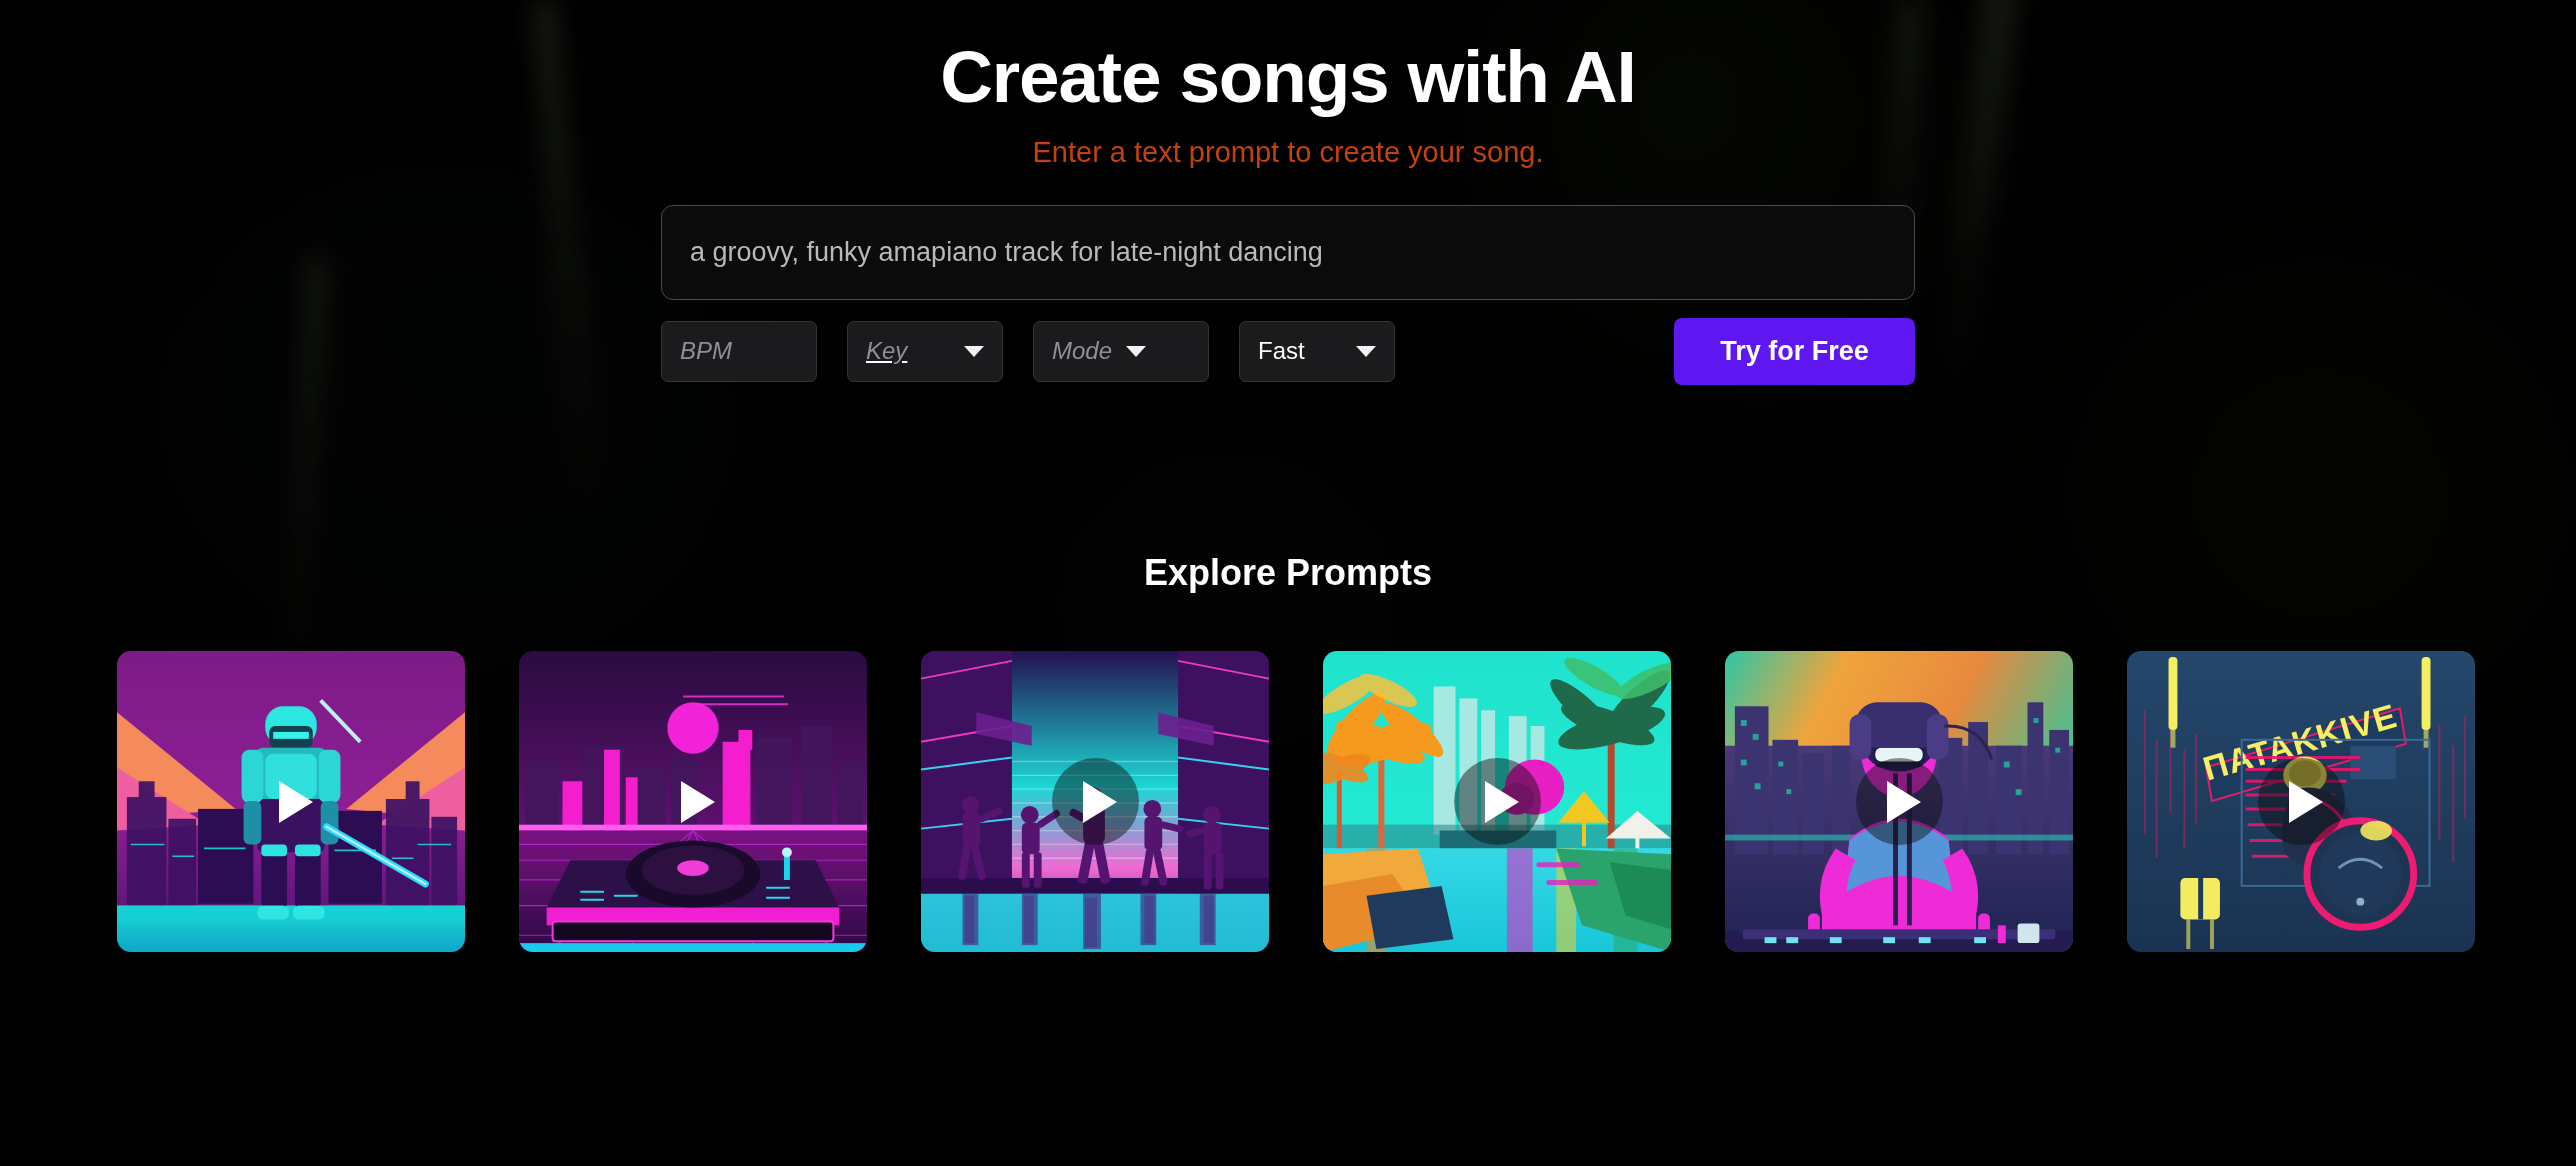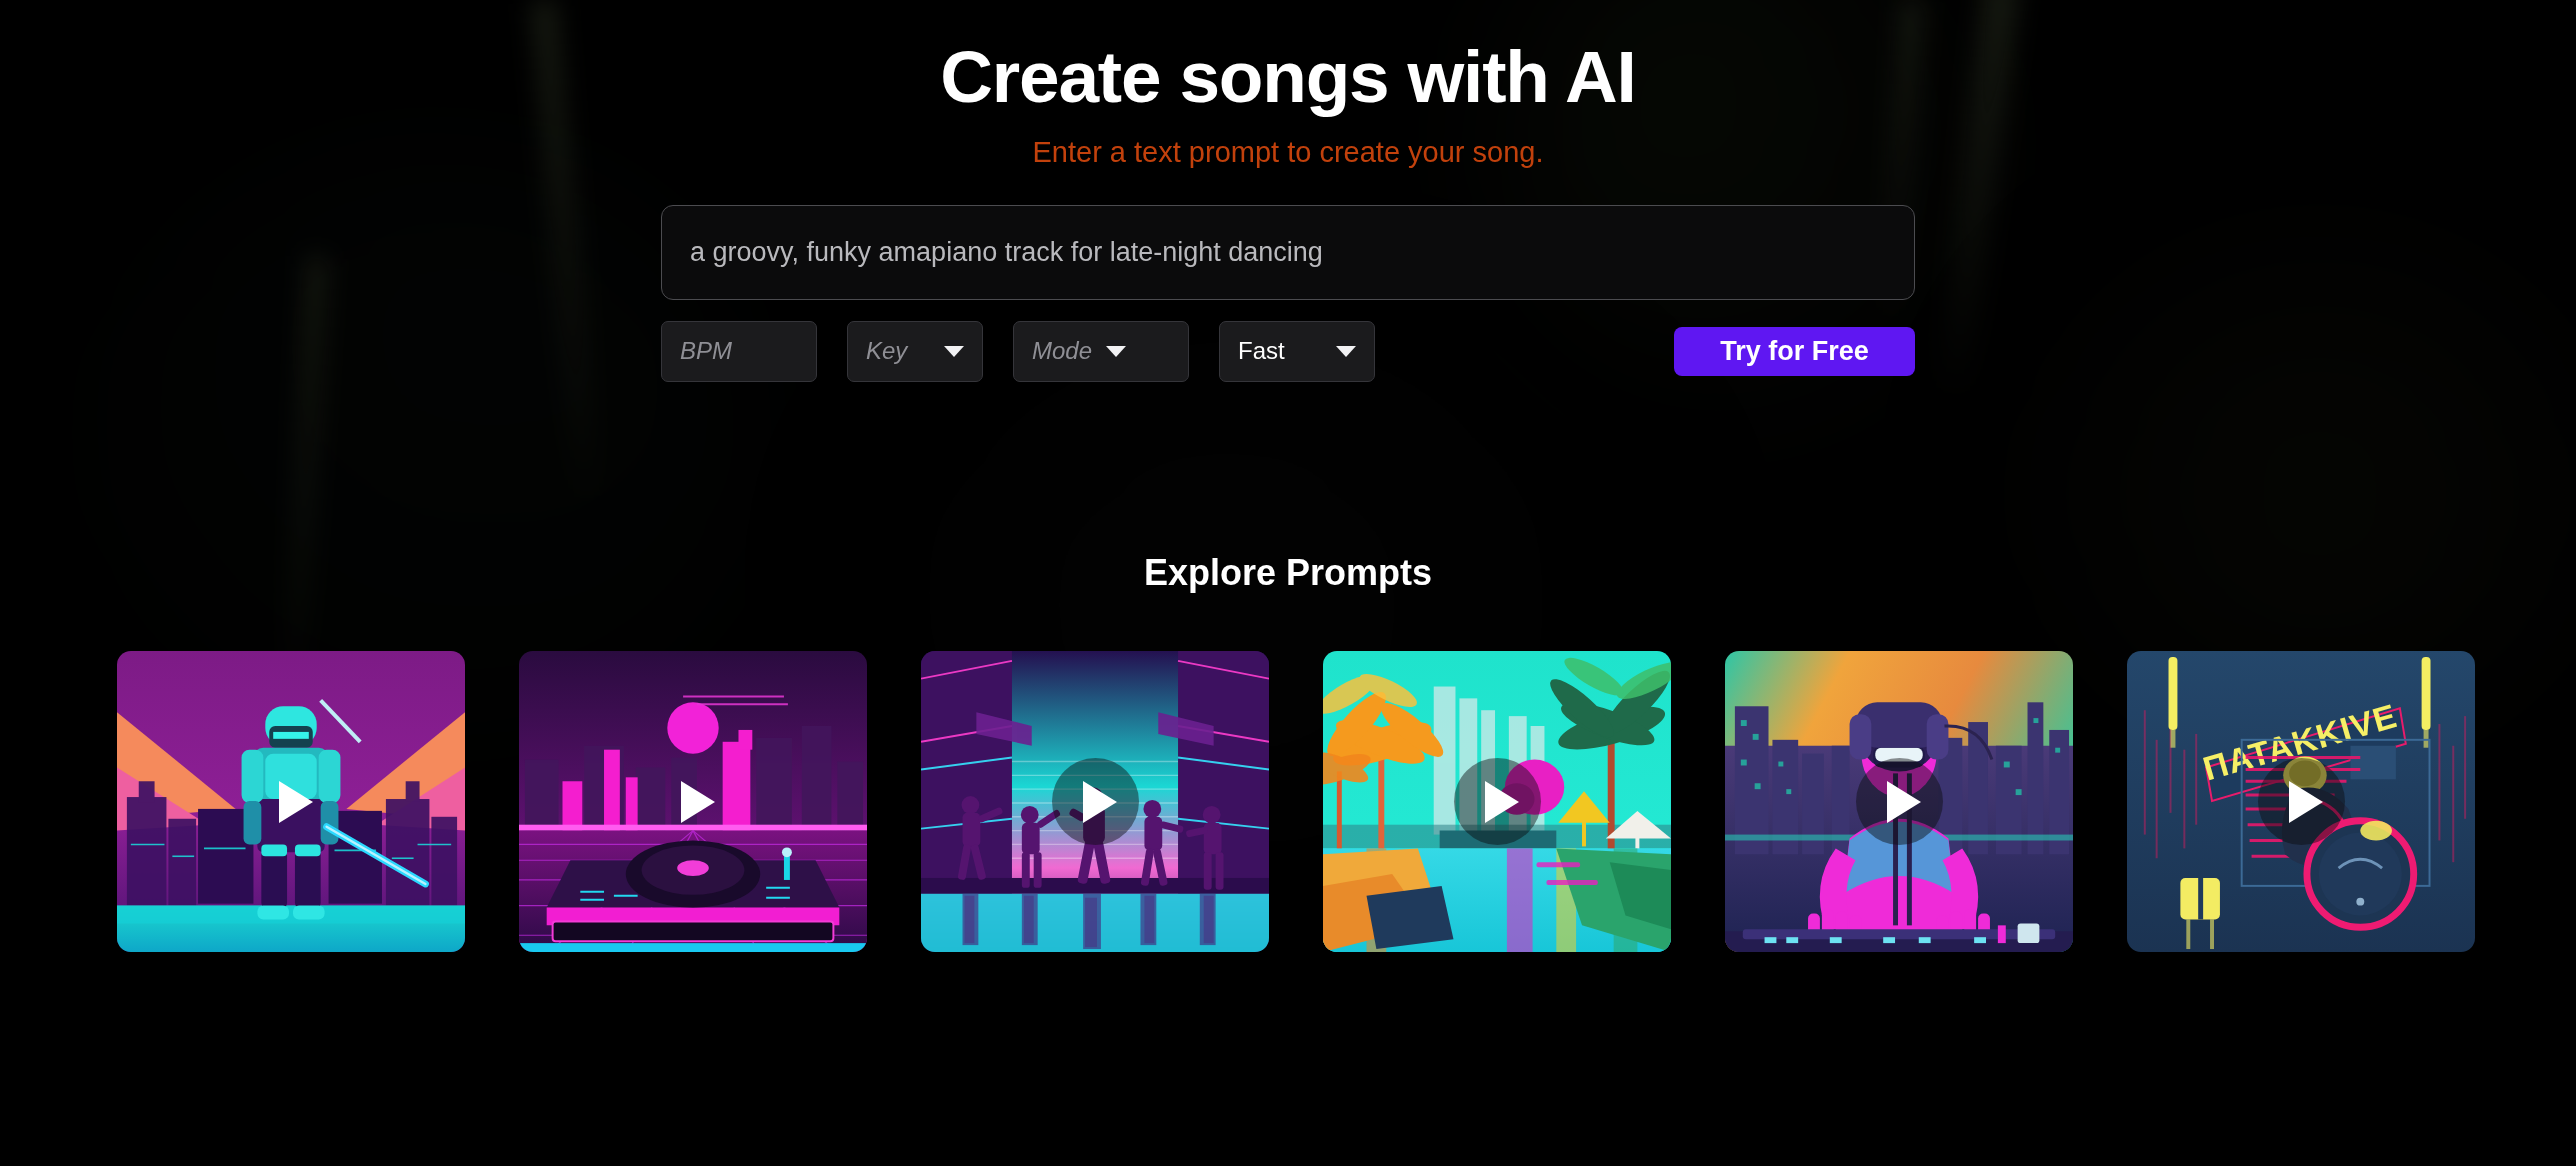--- a/index.html
+++ b/index.html
@@ -111,21 +111,21 @@
     border: 1px solid #35353a;
     border-radius: 7px;
     display: flex;
     align-items: center;
     padding: 0 18px;
     margin-right: 18px;
     cursor: pointer;
     user-select: none;
   }
   .ctrl.bpm { width: 156px; }
-  .ctrl.key { width: 136px; justify-content: space-between; }
+  .ctrl.key { width: 156px; justify-content: space-between; text-decoration: underline; }
   .ctrl.mode { width: 176px; }
   .ctrl.speed { width: 156px; justify-content: space-between; align-items: center; }
 
   .ctrl-label {
     font-size: 24px;
     font-style: italic;
     color: #8f8f95;
     white-space: nowrap;
   }
   .ctrl-label.filled {
@@ -138,21 +138,21 @@
     border-left: 10px solid transparent;
     border-right: 10px solid transparent;
     border-top: 11px solid #f2f2f4;
     margin-left: 14px;
     flex: none;
   }
 
   #cta-spacer { flex: 1 1 auto; }
 
   #try-free-button {
-    height: 49px;
+    height: 67px;
     min-width: 241px;
     padding: 15px 30px;
     background: #5f17f2;
     border: none;
     border-radius: 8px;
     color: #ffffff;
     font-family: "Liberation Sans", sans-serif;
     font-size: 27px;
     font-weight: 700;
     cursor: pointer;

